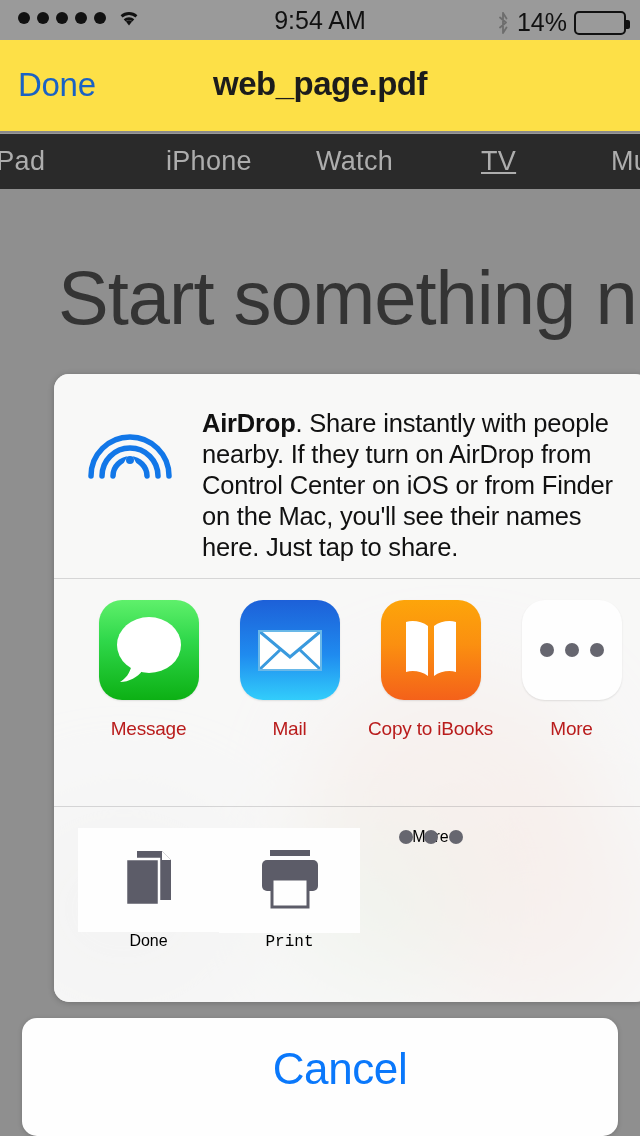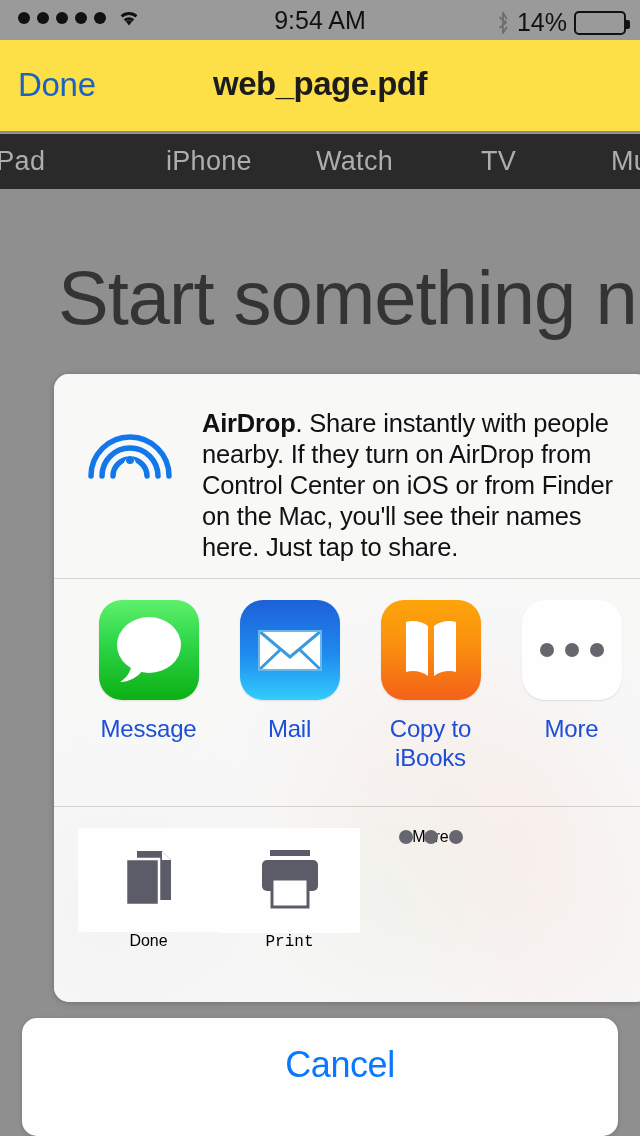--- a/index.html
+++ b/index.html
@@ -123,21 +123,21 @@
   .apps{
     position:absolute; left:0; top:204px; width:596px; height:228px;
   }
   .act{ position:absolute; top:22px; width:141px; text-align:center; }
   .act .tile{
     width:100px; height:100px; margin:0 auto; border-radius:23px;
     position:relative; overflow:hidden;
     box-shadow:0 1px 2px rgba(0,0,0,0.10);
   }
   .act .lbl{
-    margin-top:14px; font-size:24px; color:#1d4ed8; line-height:29px;
+    margin-top:14px; font-size:19px; color:#b91c1c; line-height:29px;
     letter-spacing:-0.2px;
   }
   .tile-white{ background:#fefefe; }
 
   
   .actions{
     position:absolute; left:0; top:432px; width:596px; height:196px;
   }
   .act2{ position:absolute; top:22px; width:141px; text-align:center; }
 
@@ -153,21 +153,21 @@
   .dots3 i{ width:14px; height:14px; border-radius:50%; background:#66666f; display:block; }
 
   
   .cancel{
     position:absolute; left:22px; top:1018px; width:596px; height:118px;
     background:#fefefe; border-radius:15px;
     display:flex; align-items:flex-start; justify-content:center;
     padding-top:26px;
     box-shadow:0 1px 5px rgba(0,0,0,0.18);
   }
-  .cancel-lbl{ font-size:36px; color:#0a78fb; letter-spacing:-0.4px;margin-left:40px; }
+  .cancel-lbl{ font-size:44px; color:#0a78fb; letter-spacing:-0.4px;margin-left:40px; }
 </style>
 </head>
 <body>
 
 <div id="root">
 
   <div class="statusbar">
     <div class="sb-left">
       <span class="dot"></span>
       <span class="dot"></span>
@@ -201,21 +201,21 @@
     <div class="nav-done">Done</div>
     <div class="nav-title">web_page.pdf</div>
   </div>
   <div class="nav-hairline"></div>
 
   <div class="page">
     <div class="site-nav">
       <span class="site-nav-item" style="left:-10px;">iPad</span>
       <span class="site-nav-item" style="left:138px;margin-left:28px;">iPhone</span>
       <span class="site-nav-item" style="left:316px;">Watch</span>
-      <span class="site-nav-item" style="left:481px;">TV</span>
+      <span class="site-nav-item" style="left:481px;text-decoration:underline;">TV</span>
       <span class="site-nav-item" style="left:611px;">Mu</span>
     </div>
     <div class="hero">Start something n</div>
     <div class="hero-sub">or</div>
 
   </div>
   <div class="dim"></div>
 
   <div class="sheet">
     <div class="blob blob-grey"></div>

